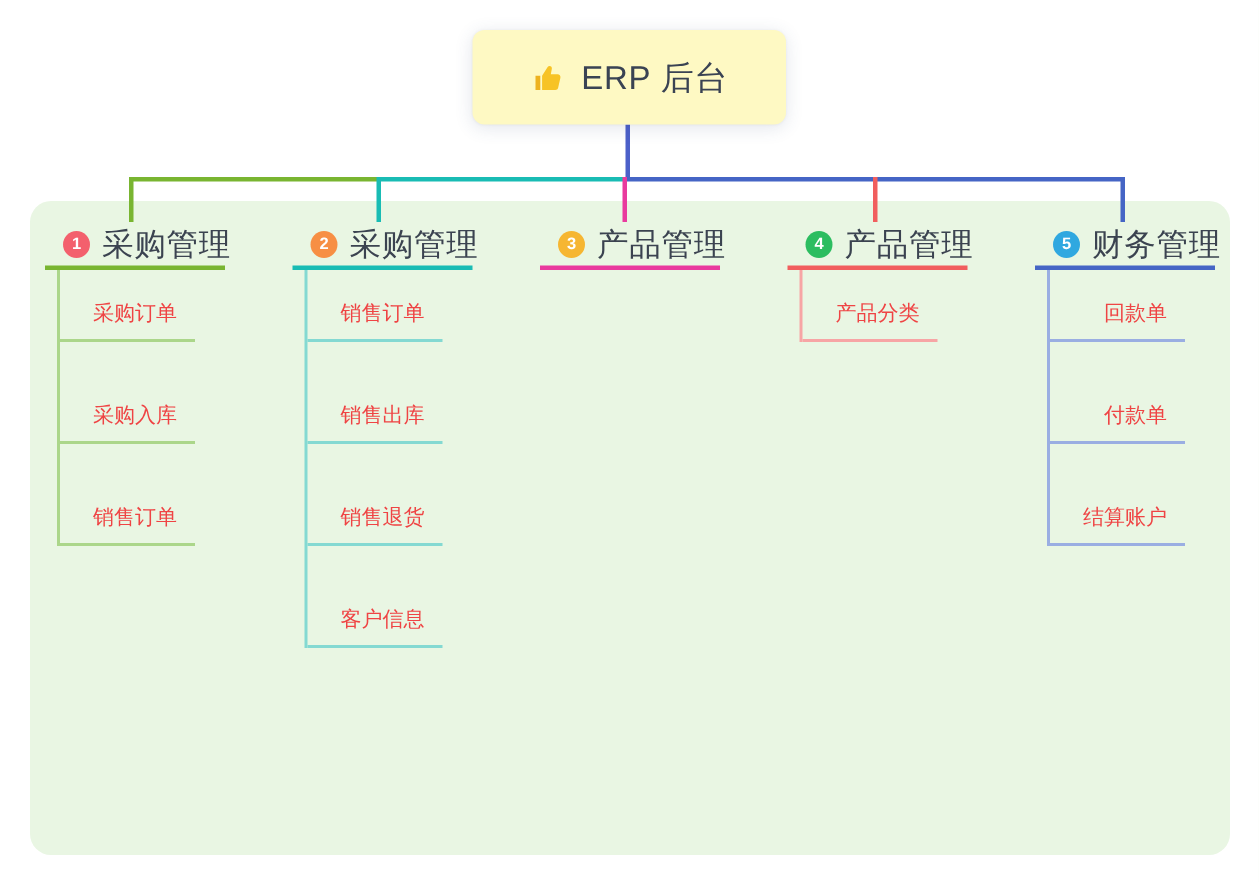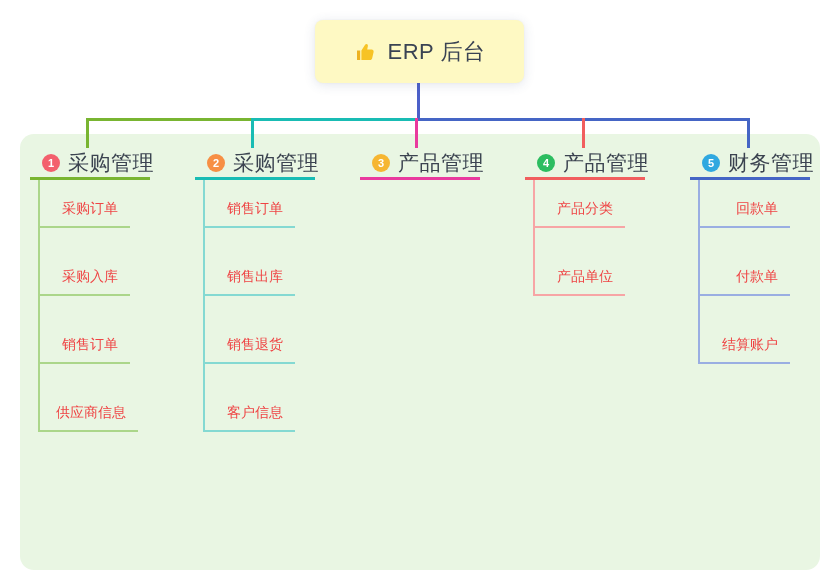--- a/index.html
+++ b/index.html
@@ -99,23 +99,20 @@
         <div class="children">
           <div class="child">
             <span class="child-label">采购订单</span>
           </div>
           <div class="child">
             <span class="child-label">采购入库</span>
           </div>
           <div class="child">
             <span class="child-label">销售订单</span>
           </div>
-          <div class="child">
-            <span class="child-label">供应商信息</span>
-          </div>
         </div>
       </div>
       <div class="column" style="left: 195px; --line: #19bcb4; --light: #84d9d2; --badge: #f78f44;">
         <div class="branch-title">
           <span class="badge">2</span>
           <span class="branch-label">采购管理</span>
         </div>
         <div class="children">
           <div class="child">
             <span class="child-label">销售订单</span>
@@ -139,23 +136,20 @@
       </div>
       <div class="column" style="left: 525px; --line: #f15e5e; --light: #f7a5a5; --badge: #2cbd60;">
         <div class="branch-title">
           <span class="badge">4</span>
           <span class="branch-label">产品管理</span>
         </div>
         <div class="children">
           <div class="child">
             <span class="child-label">产品分类</span>
           </div>
-          <div class="child">
-            <span class="child-label">产品单位</span>
-          </div>
         </div>
       </div>
       <div class="column" style="left: 690px; --line: #4565c5; --light: #9aaee2; --badge: #30a8e0;">
         <div class="branch-title">
           <span class="badge">5</span>
           <span class="branch-label">财务管理</span>
         </div>
         <div class="children">
           <div class="child">
             <span class="child-label">回款单</span>

